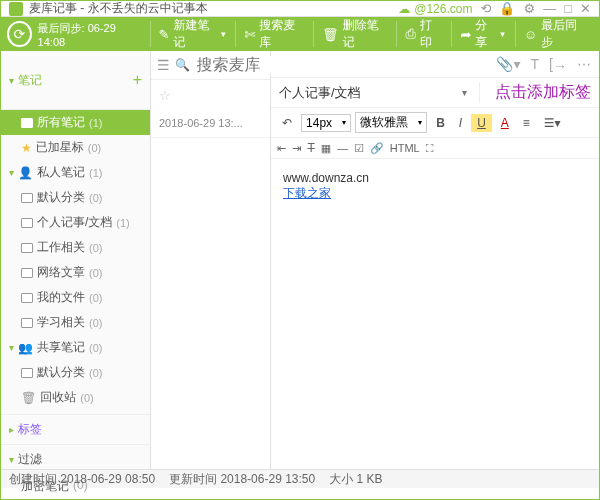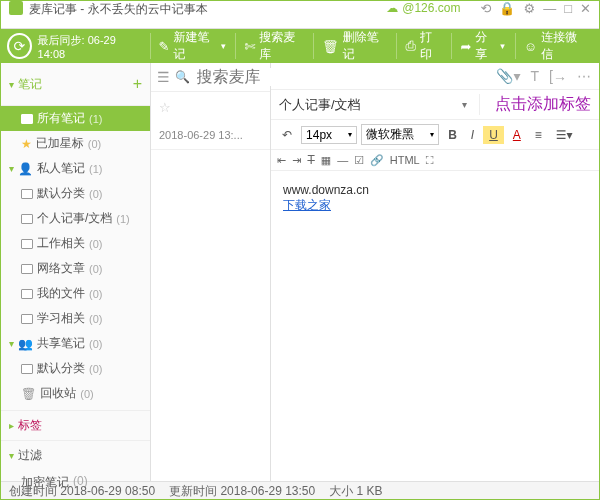--- a/index.html
+++ b/index.html
@@ -1,30 +1,30 @@
 <!DOCTYPE html>
 <html><head>
 <meta charset="utf-8">
 <style>
 *{margin:0;padding:0;box-sizing:border-box;font-family:"Microsoft YaHei",sans-serif;font-size:12px}
 body{background:#fff;width:600px;height:500px;overflow:hidden;border:1px solid #8bc540}
-.titlebar{height:28px;background:#fff;display:flex;padding:0 8px;border-bottom:1px solid #e0e0e0}
+.titlebar{height:16px;background:#fff;display:flex;align-items:center;padding:0 8px;border-bottom:1px solid #e0e0e0}
 .titlebar .logo{width:14px;height:14px;background:#8bc540;border-radius:2px;margin-right:6px}
 .titlebar .title{color:#555;flex:1}
-.titlebar .user{color:#8bc540;margin-right:20px}
+.titlebar .user{color:#8bc540;margin-right:8px}
 .titlebar .ticons{display:flex;gap:8px}
 .titlebar .ticons span{color:#999;cursor:pointer;font-size:13px}
 .toolbar{height:34px;background:#8bc540;display:flex;align-items:center;padding:0 6px;gap:2px;color:#fff}
 .sync-badge{width:26px;height:26px;border:2px solid #fff;border-radius:50%;display:flex;align-items:center;justify-content:center;margin-right:4px;font-size:14px}
 .tb-text{font-size:11px;margin-right:8px}
 .tb-btn{display:flex;align-items:center;gap:4px;padding:0 8px;height:26px;cursor:pointer;border-left:1px solid rgba(255,255,255,0.3)}
 .tb-btn .ic{font-size:13px}
 .main{display:flex;height:418px}
 .sidebar{width:150px;background:#fafafa;border-right:1px solid #e0e0e0;display:flex;flex-direction:column}
-.sb-head{display:flex;align-items:center;padding:12px 8px;color:#8bc540;justify-content:space-between;border-bottom:1px solid #eee}
+.sb-head{display:flex;align-items:center;padding:20px 8px;color:#8bc540;justify-content:space-between;border-bottom:1px solid #eee}
 .sb-head .arrow{font-size:10px;margin-right:4px}
 .sb-item{display:flex;align-items:center;padding:4px 8px 4px 20px;color:#555;gap:4px;cursor:pointer}
 .sb-item.active{background:#8bc540;color:#fff}
 .sb-item .cnt{color:#aaa;font-size:11px}
 .sb-item.active .cnt{color:#e0f0d0}
 .sb-item .ficon{width:12px;height:10px;border:1px solid #999;border-radius:1px;background:#fff}
 .sb-item.active .ficon{border-color:#fff}
 .sb-sub{}
 .sb-section{padding:6px 8px;color:#8bc540;display:flex;align-items:center;gap:4px;cursor:pointer}
 .sb-section .arrow{font-size:10px}
@@ -39,21 +39,21 @@
 .note-item .date{color:#888;font-size:11px;margin-top:14px}
 .editor{flex:1;display:flex;flex-direction:column}
 .ed-top{display:flex;justify-content:flex-end;padding:5px 8px;gap:10px;border-bottom:1px solid #eee;color:#aaa}
 .ed-top span{cursor:pointer;font-size:14px}
 .ed-title-row{display:flex;align-items:center;padding:4px 8px;border-bottom:1px solid #eee;gap:6px}
 .ed-title-row input{border:none;outline:none;font-size:13px;flex:1}
 .ed-title-row .dd{color:#777;font-size:10px;padding:0 6px;cursor:pointer}
 .ed-title-row .tags{color:#a21caf;font-size:16px;padding-left:15px;border-left:1px solid #eee;cursor:pointer}
 .ed-toolbar{display:flex;align-items:center;padding:4px 6px;gap:4px;border-bottom:1px solid #eee;flex-wrap:wrap}
 .ed-toolbar .ebtn{padding:2px 4px;color:#555;cursor:pointer;font-size:12px;border:1px solid transparent}
-.ed-toolbar .sel{border:1px solid #ccc;padding:1px 4px;font-size:11px;display:flex;align-items:center;gap:16px}
+.ed-toolbar .sel{border:1px solid #ccc;padding:1px 4px;font-size:11px;display:flex;align-items:center;gap:10px}
 .ed-toolbar .yu{background:#ffe680;text-decoration:underline;padding:1px 5px}
 .ed-toolbar2{display:flex;align-items:center;padding:3px 6px;gap:6px;border-bottom:1px solid #eee;color:#666}
 .ed-toolbar2 span{cursor:pointer;font-size:11px}
 .ed-body{padding:12px;flex:1;font-size:12px;color:#333}
 .ed-body a{color:#2060d0;}
 .statusbar{height:19px;background:#f5f5f5;border-top:1px solid #e0e0e0;display:flex;align-items:center;padding:0 8px;gap:14px;color:#666;font-size:11px}
 </style>
 </head>
 <body>
 
@@ -94,21 +94,21 @@
       <span class="ic">⎙</span>
       <span>打印</span>
     </div>
   <div class="tb-btn">
       <span class="ic">➦</span>
       <span>分享</span>
       <span style="font-size:9px">▾</span>
     </div>
   <div class="tb-btn">
       <span class="ic">☺</span>
-      <span>连接微信</span>
+      <span>最后同步</span>
     </div>
 </div>
 
 <div class="main">
   <div class="sidebar">
     <div class="sb-head">
       <span><span class="arrow">▾</span><span>笔记</span></span>
       <span style="font-size:16px">+</span>
     </div>
     <div class="sb-item active">
@@ -172,21 +172,21 @@
           <span class="cnt">(0)</span>
         </div>
       </div>
     <div class="sb-item">
       <span style="color:#999">🗑</span>
       <span>回收站</span>
         <span class="cnt">(0)</span>
     </div>
     <div class="sb-section" style="border-top:1px solid #eee;margin-top:4px">
       <span class="arrow">▸</span>
-        <span style="color:#be185d">标签</span>
+        <span style="color:#8b5cf6">标签</span>
     </div>
     <div class="sb-section" style="border-top:1px solid #eee">
       <span class="arrow">▾</span>
         <span style="color:#555">过滤</span>
     </div>
     <div id="filter-children">
         <div class="sb-plain">
           <span>加密笔记</span> 
           <span class="cnt" style="color:#aaa">(0)</span>
         </div>

